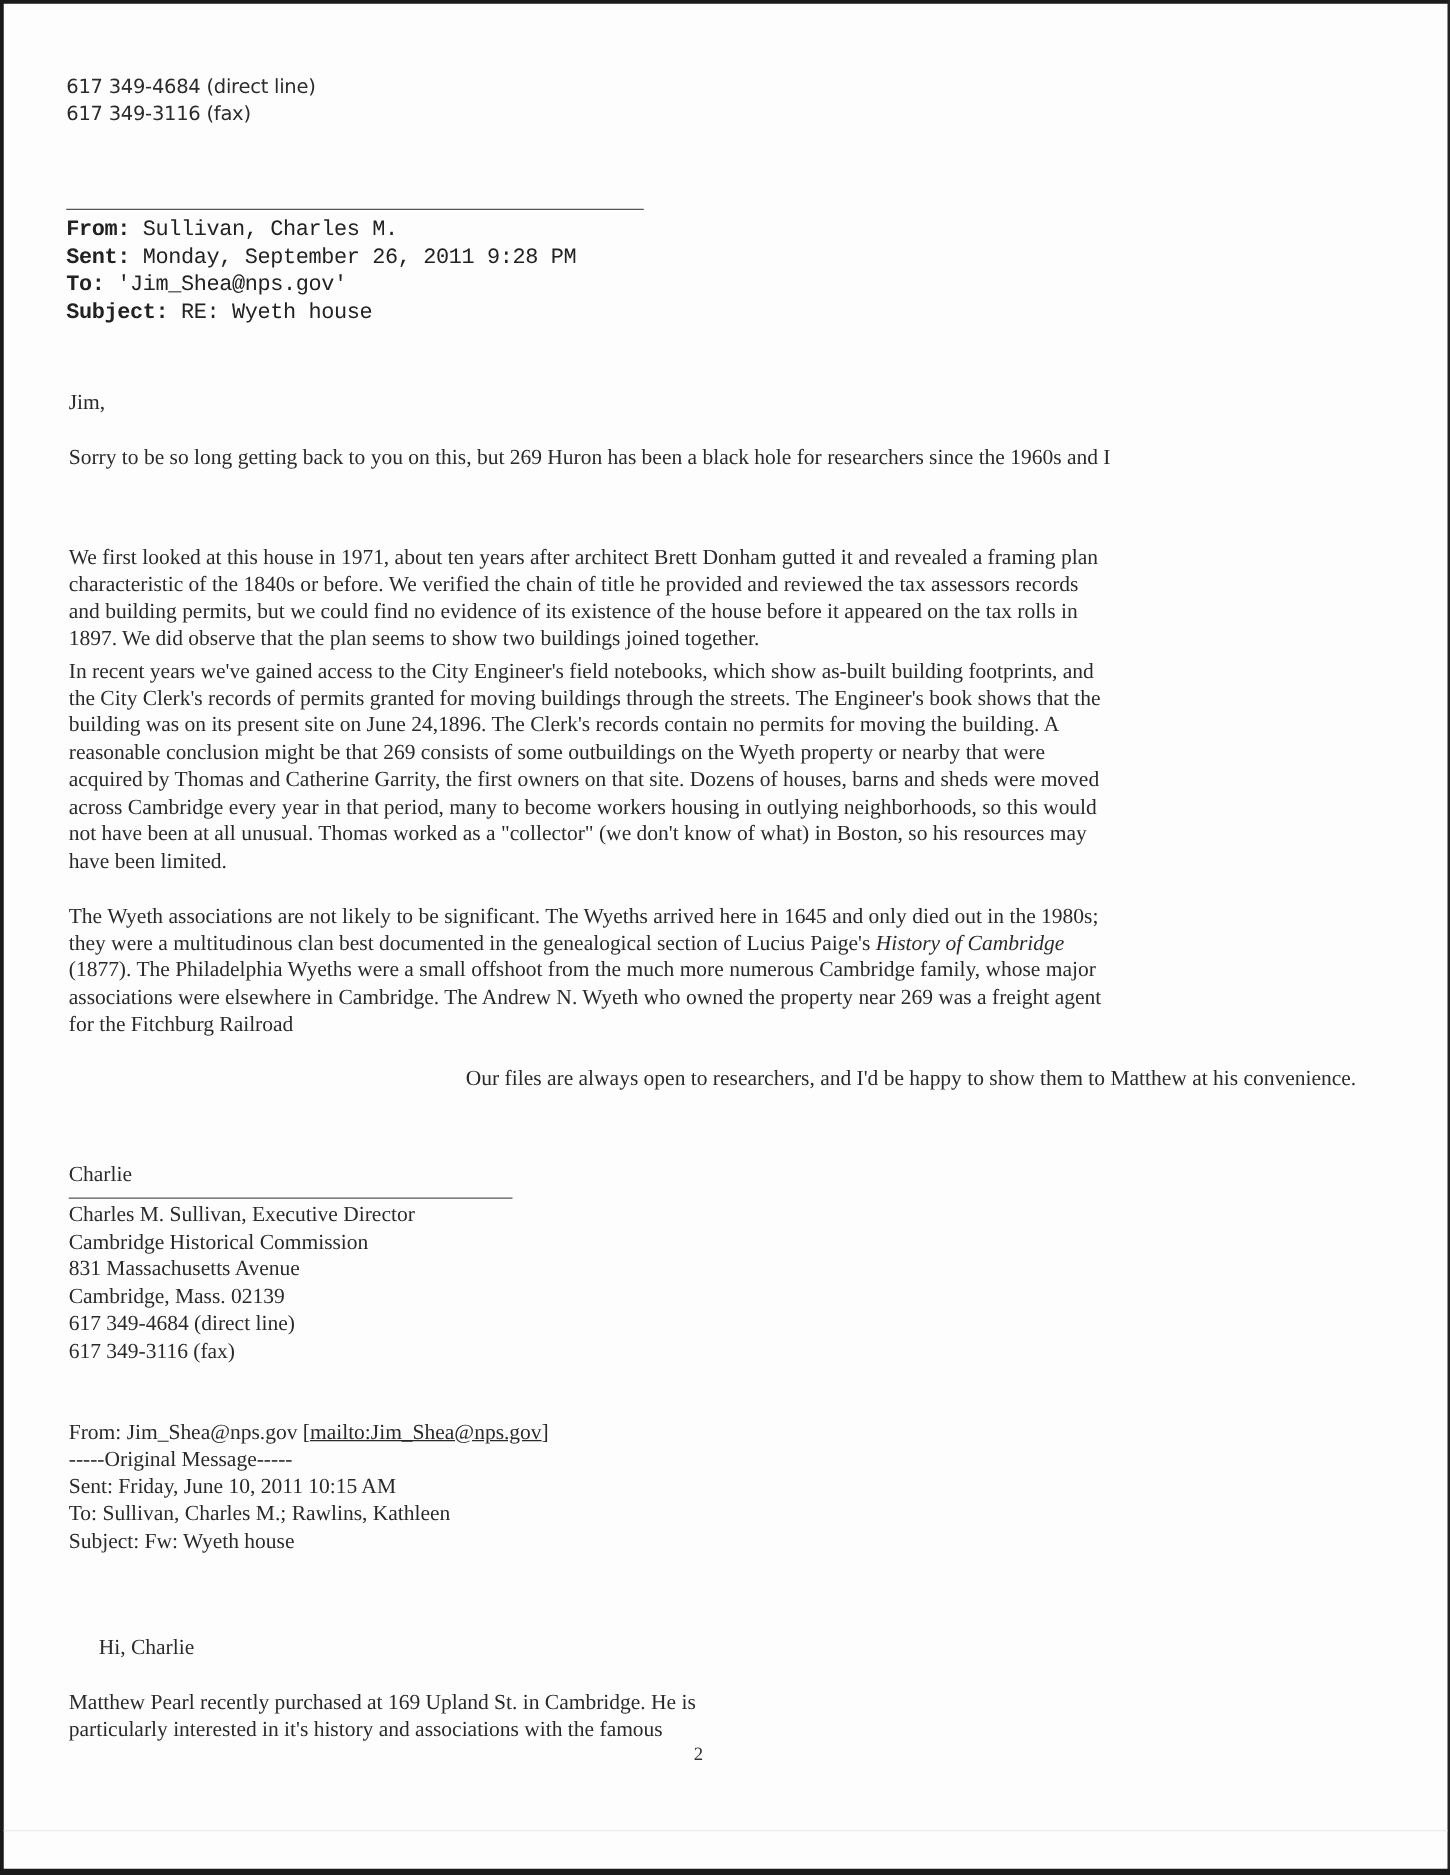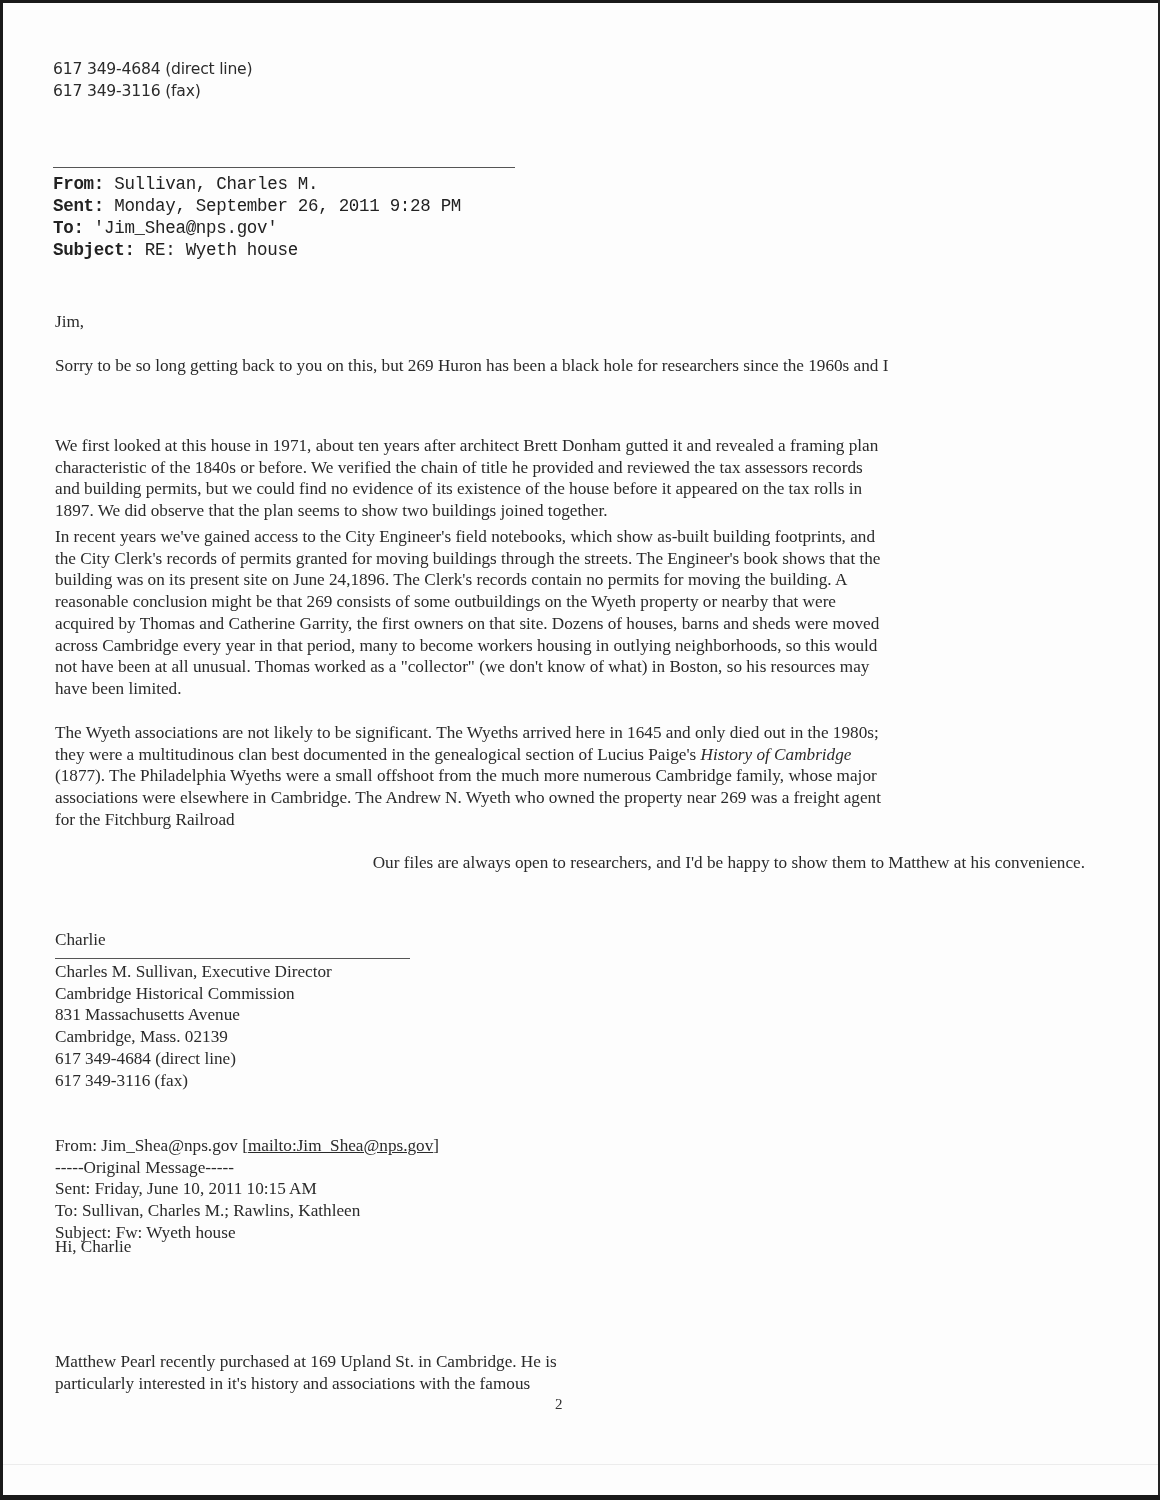--- a/index.html
+++ b/index.html
@@ -102,21 +102,21 @@
 </div>
 
 <div class="para arial" style="top:1135px;">
   <span class="line"><span>From: Jim_Shea@nps.gov [</span><span class="mailto">mailto:Jim_Shea@nps.gov</span><span>]</span></span>
   <span class="line">-----Original Message-----</span>
   <span class="line">Sent: Friday, June 10, 2011 10:15 AM</span>
   <span class="line">To: Sullivan, Charles M.; Rawlins, Kathleen</span>
   <span class="line">Subject: Fw: Wyeth house</span>
 </div>
 
-<div class="para arial" style="top:1236px;">
+<div class="para arial" style="top:1307px;margin-left:24px;">
   <span class="line">Hi, Charlie</span>
 </div>
 
 <div class="para arial" style="top:1351px;">
   <span class="line">Matthew Pearl recently purchased at 169 Upland St. in Cambridge. He is</span>
   <span class="line">particularly interested in it's history and associations with the famous</span>
 </div>
 
 <div class="abs page-num" style="left:555px; top:1396px;">2</div>
 

